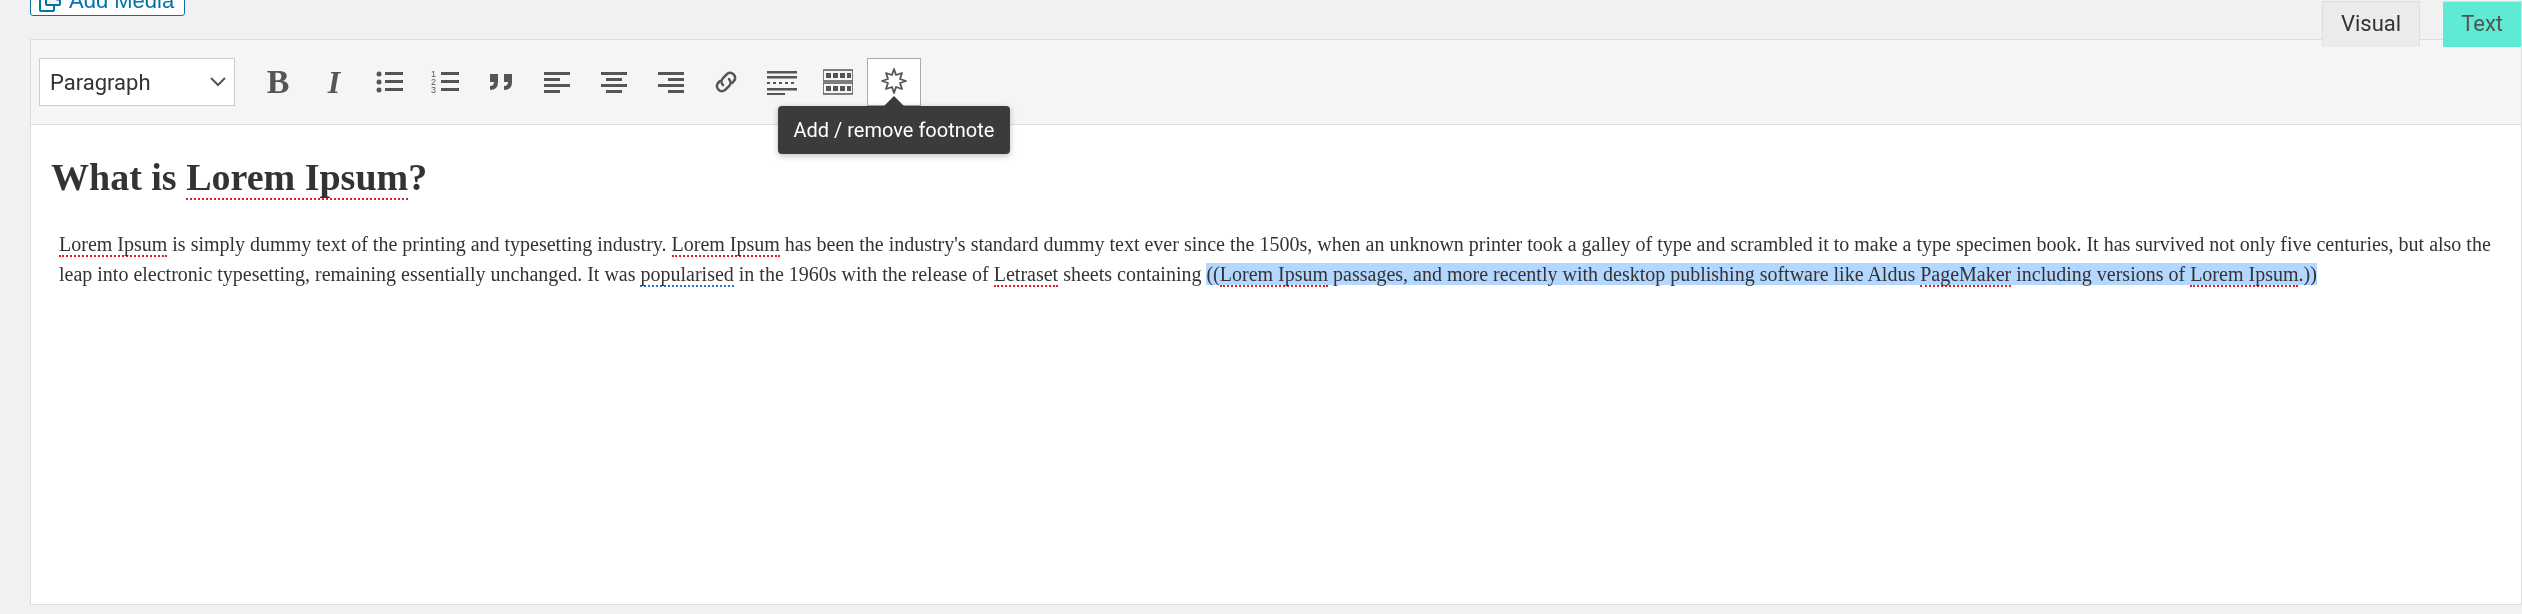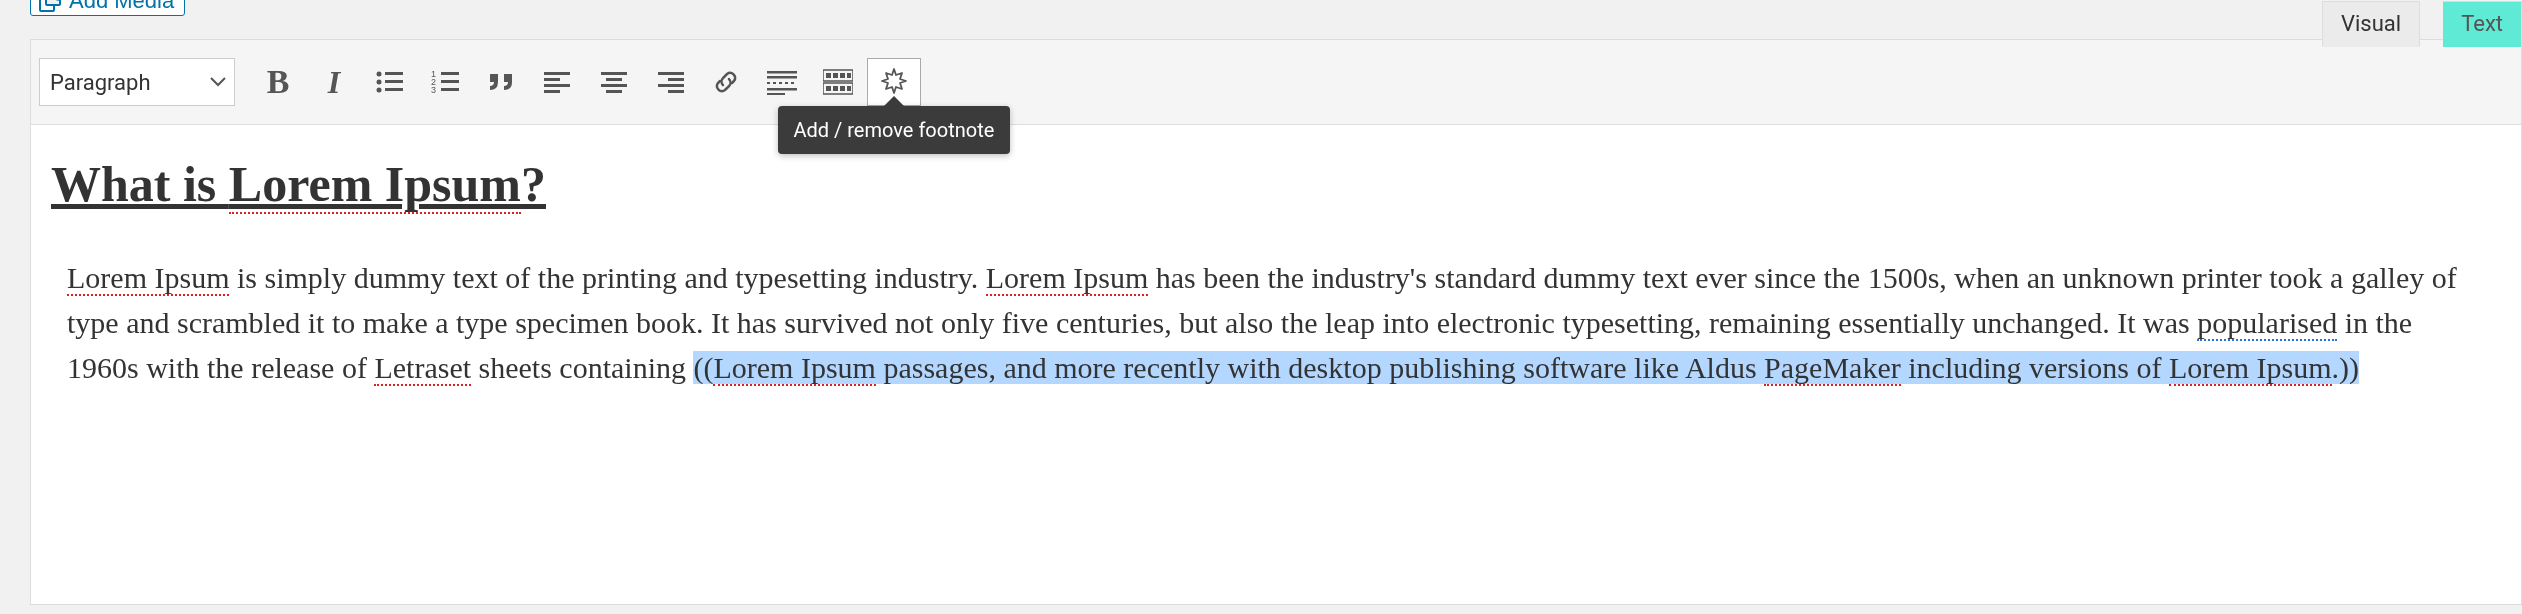--- a/index.html
+++ b/index.html
@@ -127,28 +127,27 @@
   .content-area {
     background: #fff;
     border: 1px solid #ddd;
     border-top: none;
     padding: 30px 20px 20px 20px;
     min-height: 480px;
     font-family: Georgia, "Times New Roman", serif;
     color: #333;
   }
   .content-area h2 {
-    margin: 0 0 42px 0;
-    font-size: 50px;
+    margin: 0 0 30px 0;
+    font-size: 38px;
     font-weight: 800;
-    text-decoration: underline;
   }
   .content-area p {
-    margin: 16px;
-    font-size: 30px;
+    margin: 8px;
+    font-size: 20px;
     line-height: 1.5;
   }
   .spell {
     border-bottom: 2px dotted #e02020;
   }
   .spell-blue {
     border-bottom: 2px dotted #2a72d4;
   }
   .sel {
     background: #b3d7ff;

